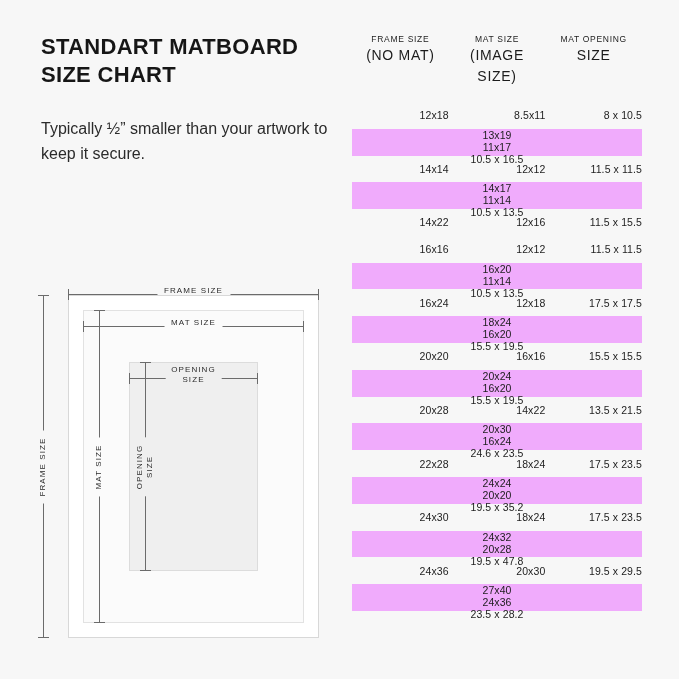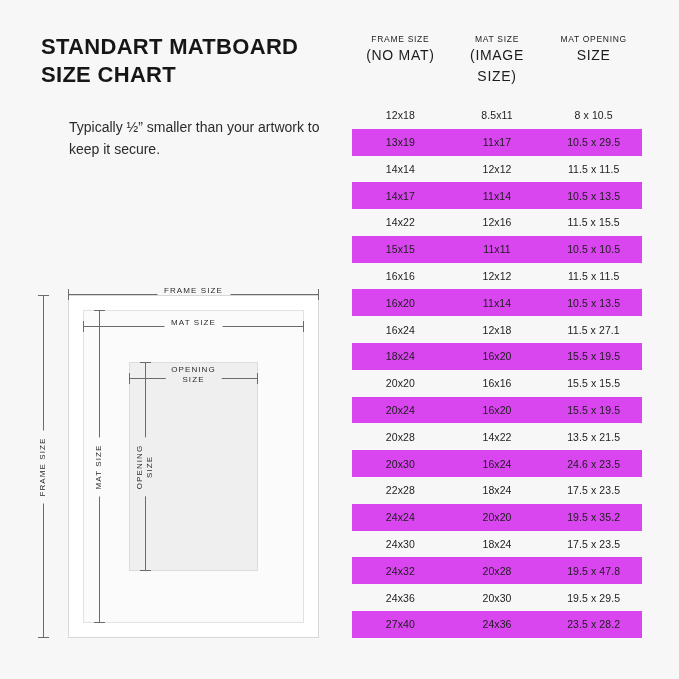--- a/index.html
+++ b/index.html
@@ -42,24 +42,23 @@
   }
   .note-heading {
     font-size: 11.5px;
     font-weight: bold;
     letter-spacing: 0.2px;
     margin-bottom: 3px;
     text-transform: uppercase;
     color: #161616;
   }
   .note-body {
-    font-size: 14px;
+    font-size: 16px;
     line-height: 1.55;
     color: #2b2b2b;
-    margin-left: 28px;
   }
 
   
   .diagram {
     position: absolute;
     left: 26px;
     top: 284px;
     width: 316px;
     height: 366px;
   }
@@ -277,25 +276,26 @@
     font-size: 14px;
     letter-spacing: 0.7px;
   }
   .row {
     display: flex;
     height: 26.8px;
     align-items: center;
     background: transparent;
   }
   .row.alt {
-    background: #d946ef;
+    background: #f0abfc;
+    flex-direction: column;
   }
   .row .td {
     flex: 1;
-    text-align: center;
+    text-align: right;
     font-size: 10.5px;
     color: #1c1c1c;
     letter-spacing: 0.1px;
   }
 </style>
 </head>
 <body>
 
 <div class="page">
 
@@ -380,56 +380,51 @@
 
     <div>
       <div class="row">
         <div class="td">12x18</div>
         <div class="td">8.5x11</div>
         <div class="td">8 x 10.5</div>
       </div>
       <div class="row alt">
         <div class="td">13x19</div>
         <div class="td">11x17</div>
-        <div class="td">10.5 x 29.5</div>
+        <div class="td">10.5 x 16.5</div>
       </div>
       <div class="row">
         <div class="td">14x14</div>
         <div class="td">12x12</div>
         <div class="td">11.5 x 11.5</div>
       </div>
       <div class="row alt">
         <div class="td">14x17</div>
         <div class="td">11x14</div>
         <div class="td">10.5 x 13.5</div>
       </div>
       <div class="row">
         <div class="td">14x22</div>
         <div class="td">12x16</div>
         <div class="td">11.5 x 15.5</div>
       </div>
-      <div class="row alt">
-        <div class="td">15x15</div>
-        <div class="td">11x11</div>
-        <div class="td">10.5 x 10.5</div>
-      </div>
       <div class="row">
         <div class="td">16x16</div>
         <div class="td">12x12</div>
         <div class="td">11.5 x 11.5</div>
       </div>
       <div class="row alt">
         <div class="td">16x20</div>
         <div class="td">11x14</div>
         <div class="td">10.5 x 13.5</div>
       </div>
       <div class="row">
         <div class="td">16x24</div>
         <div class="td">12x18</div>
-        <div class="td">11.5 x 27.1</div>
+        <div class="td">17.5 x 17.5</div>
       </div>
       <div class="row alt">
         <div class="td">18x24</div>
         <div class="td">16x20</div>
         <div class="td">15.5 x 19.5</div>
       </div>
       <div class="row">
         <div class="td">20x20</div>
         <div class="td">16x16</div>
         <div class="td">15.5 x 15.5</div>

